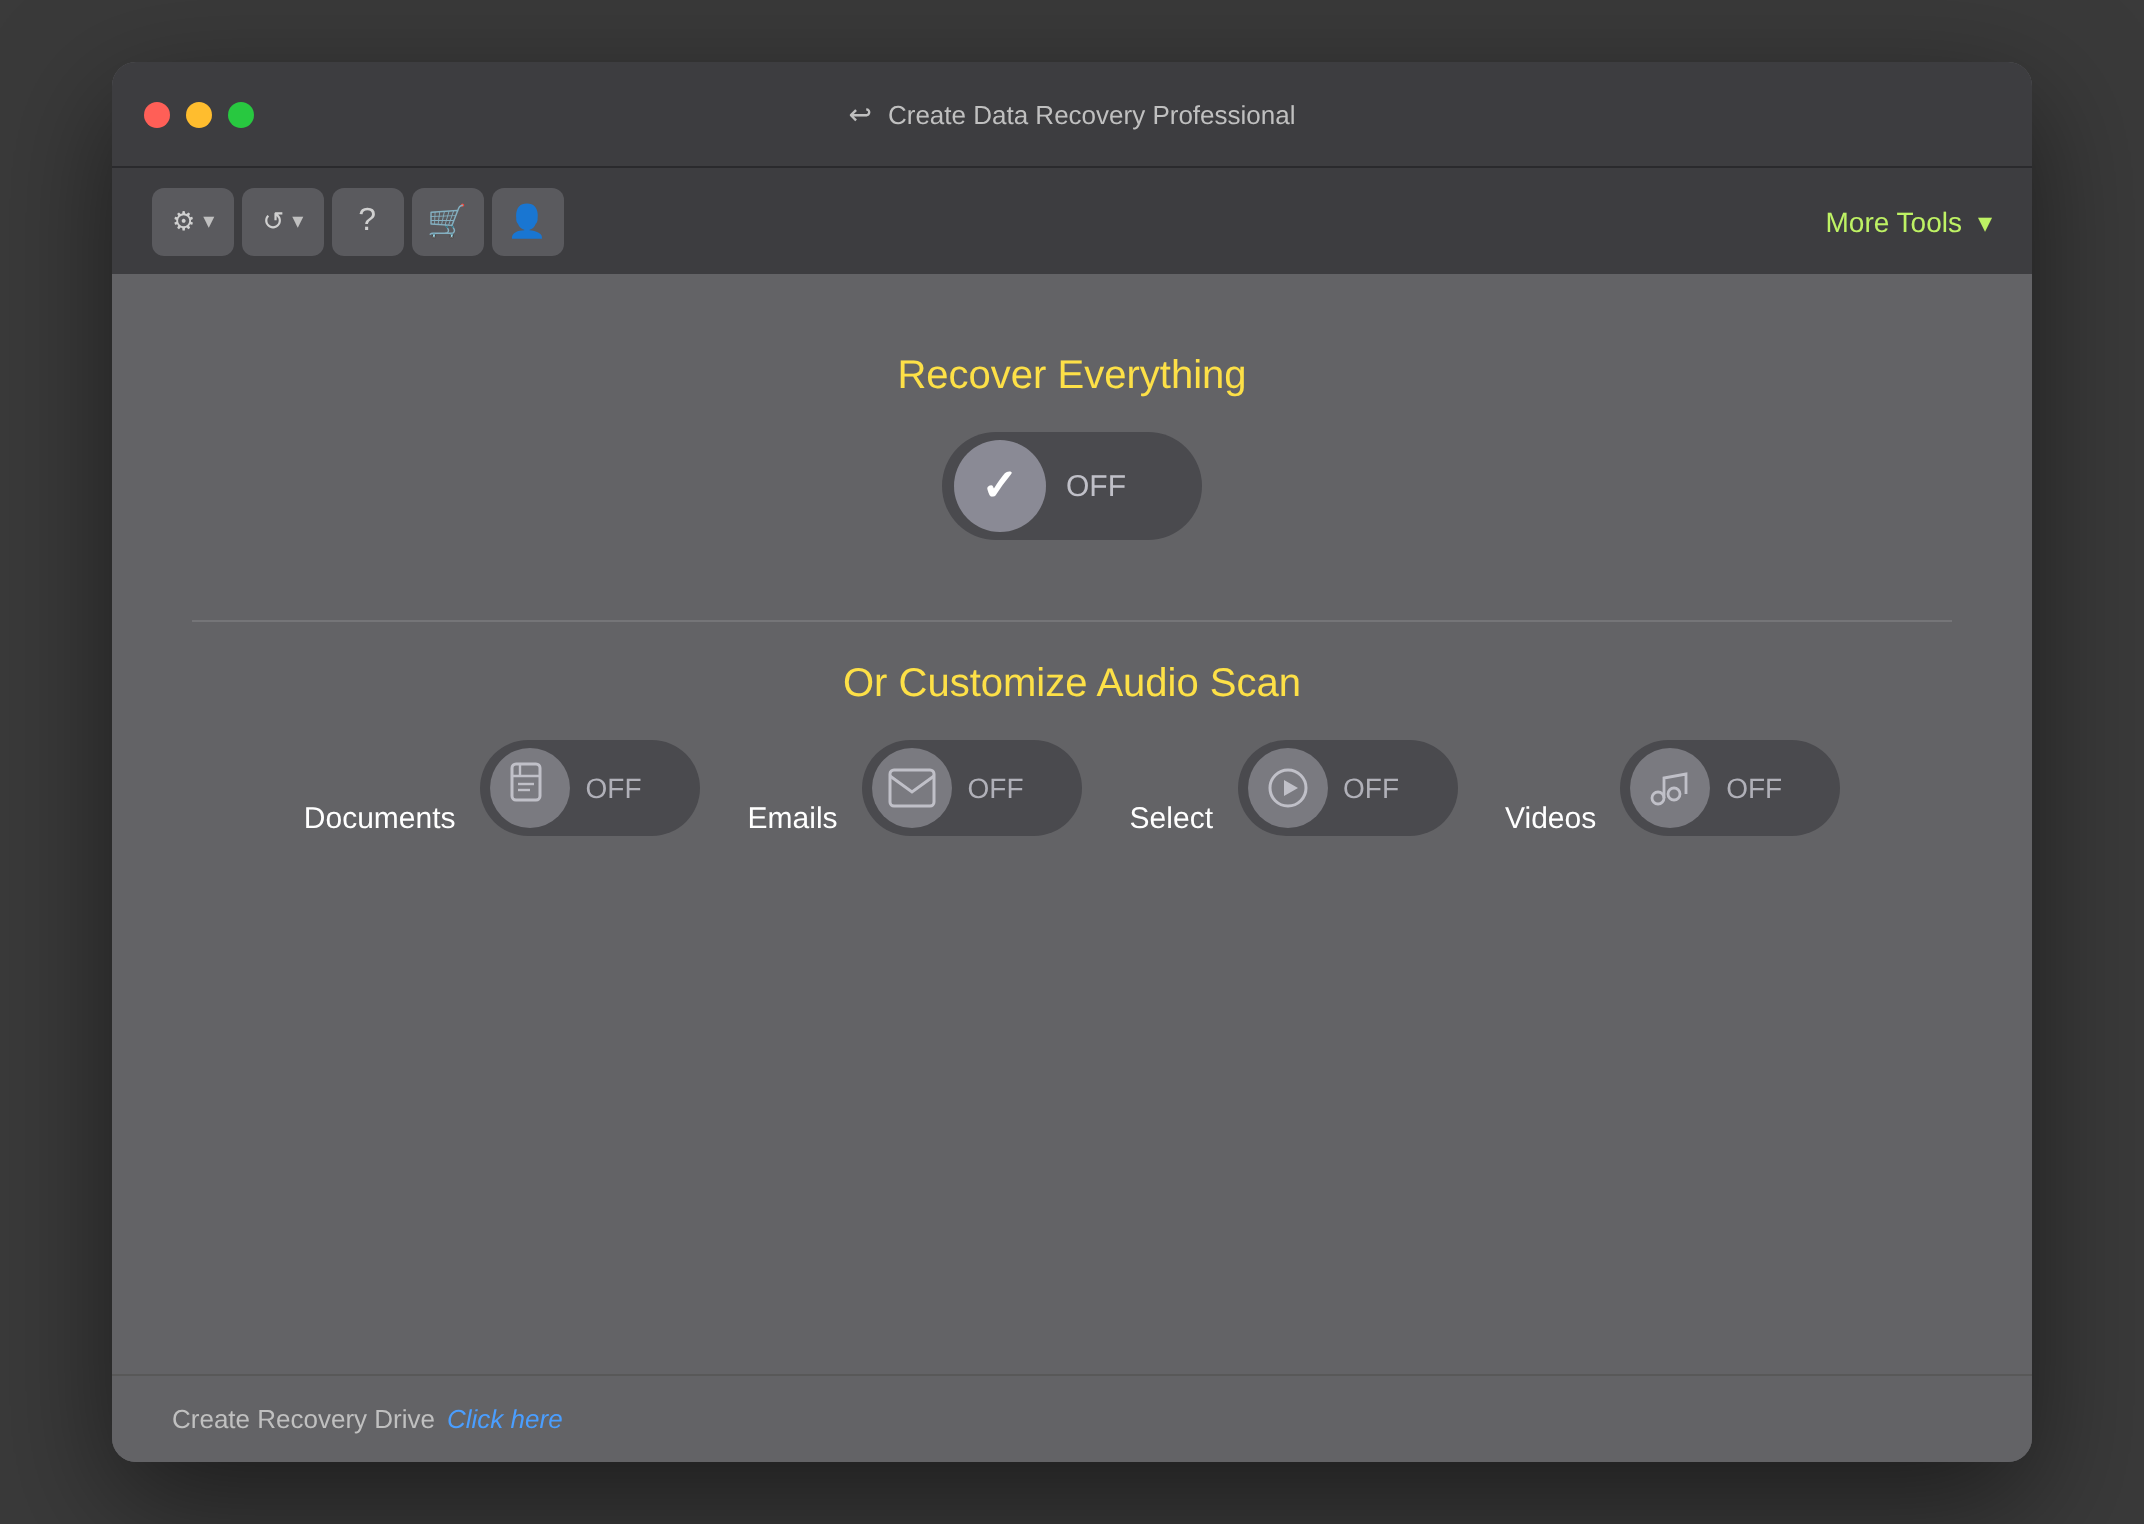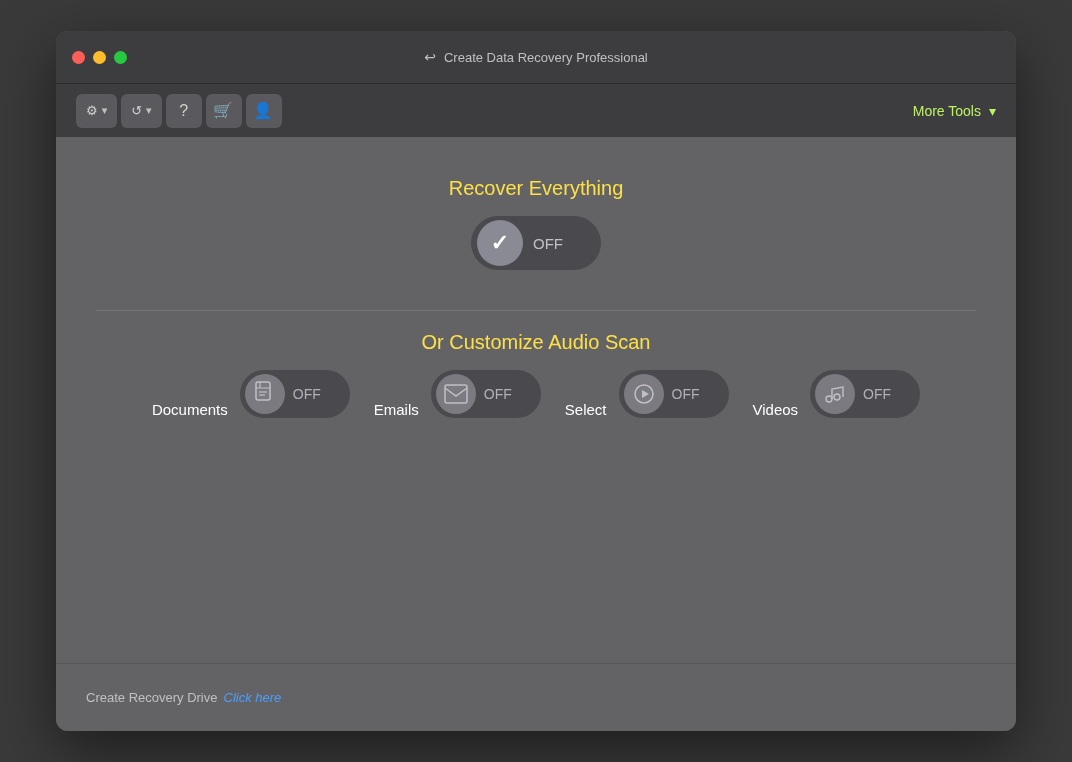--- a/index.html
+++ b/index.html
@@ -270,21 +270,21 @@
       order: 1;
     }
 
     .file-toggle.on .file-toggle-knob {
       background: #1db954;
       order: 2;
     }
 
     
     .bottom-bar {
-      height: 68px;
+      height: 44px;
       background: #636366;
       display: flex;
       align-items: center;
       justify-content: space-between;
       padding: 0 30px;
       flex-shrink: 0;
       border-top: 1px solid #585858;
     }
 
     .recovery-drive-text {

